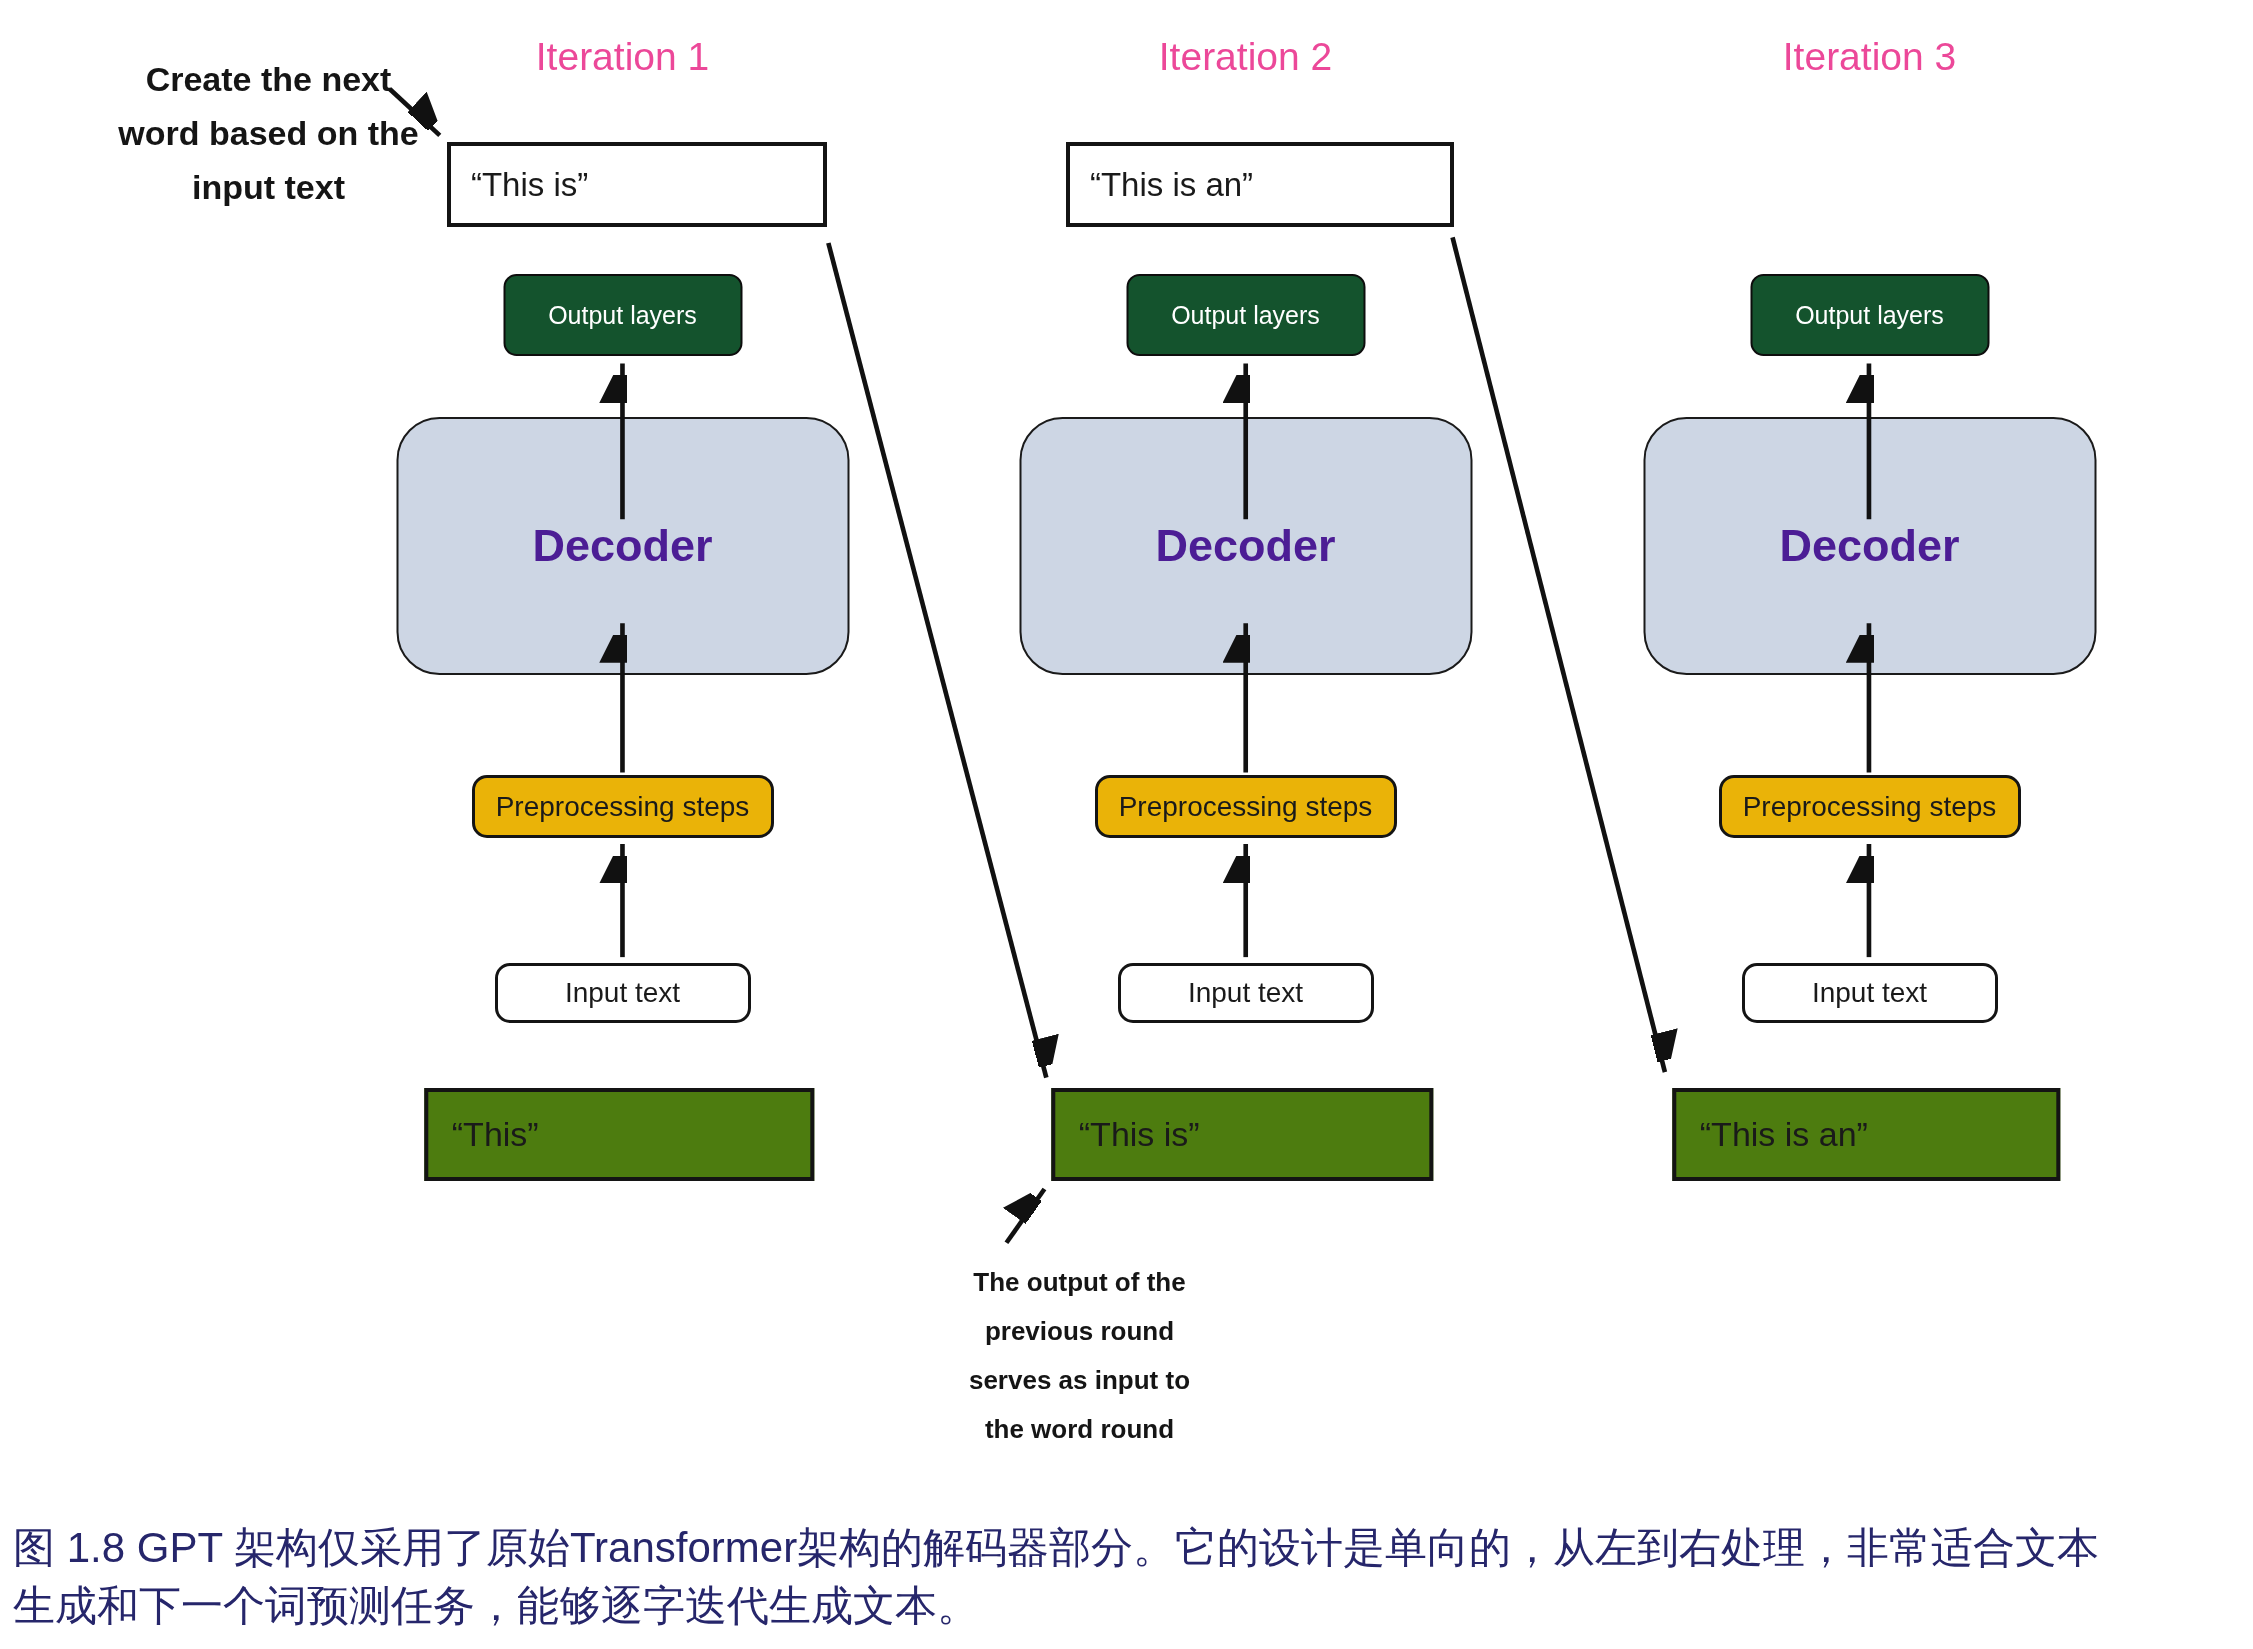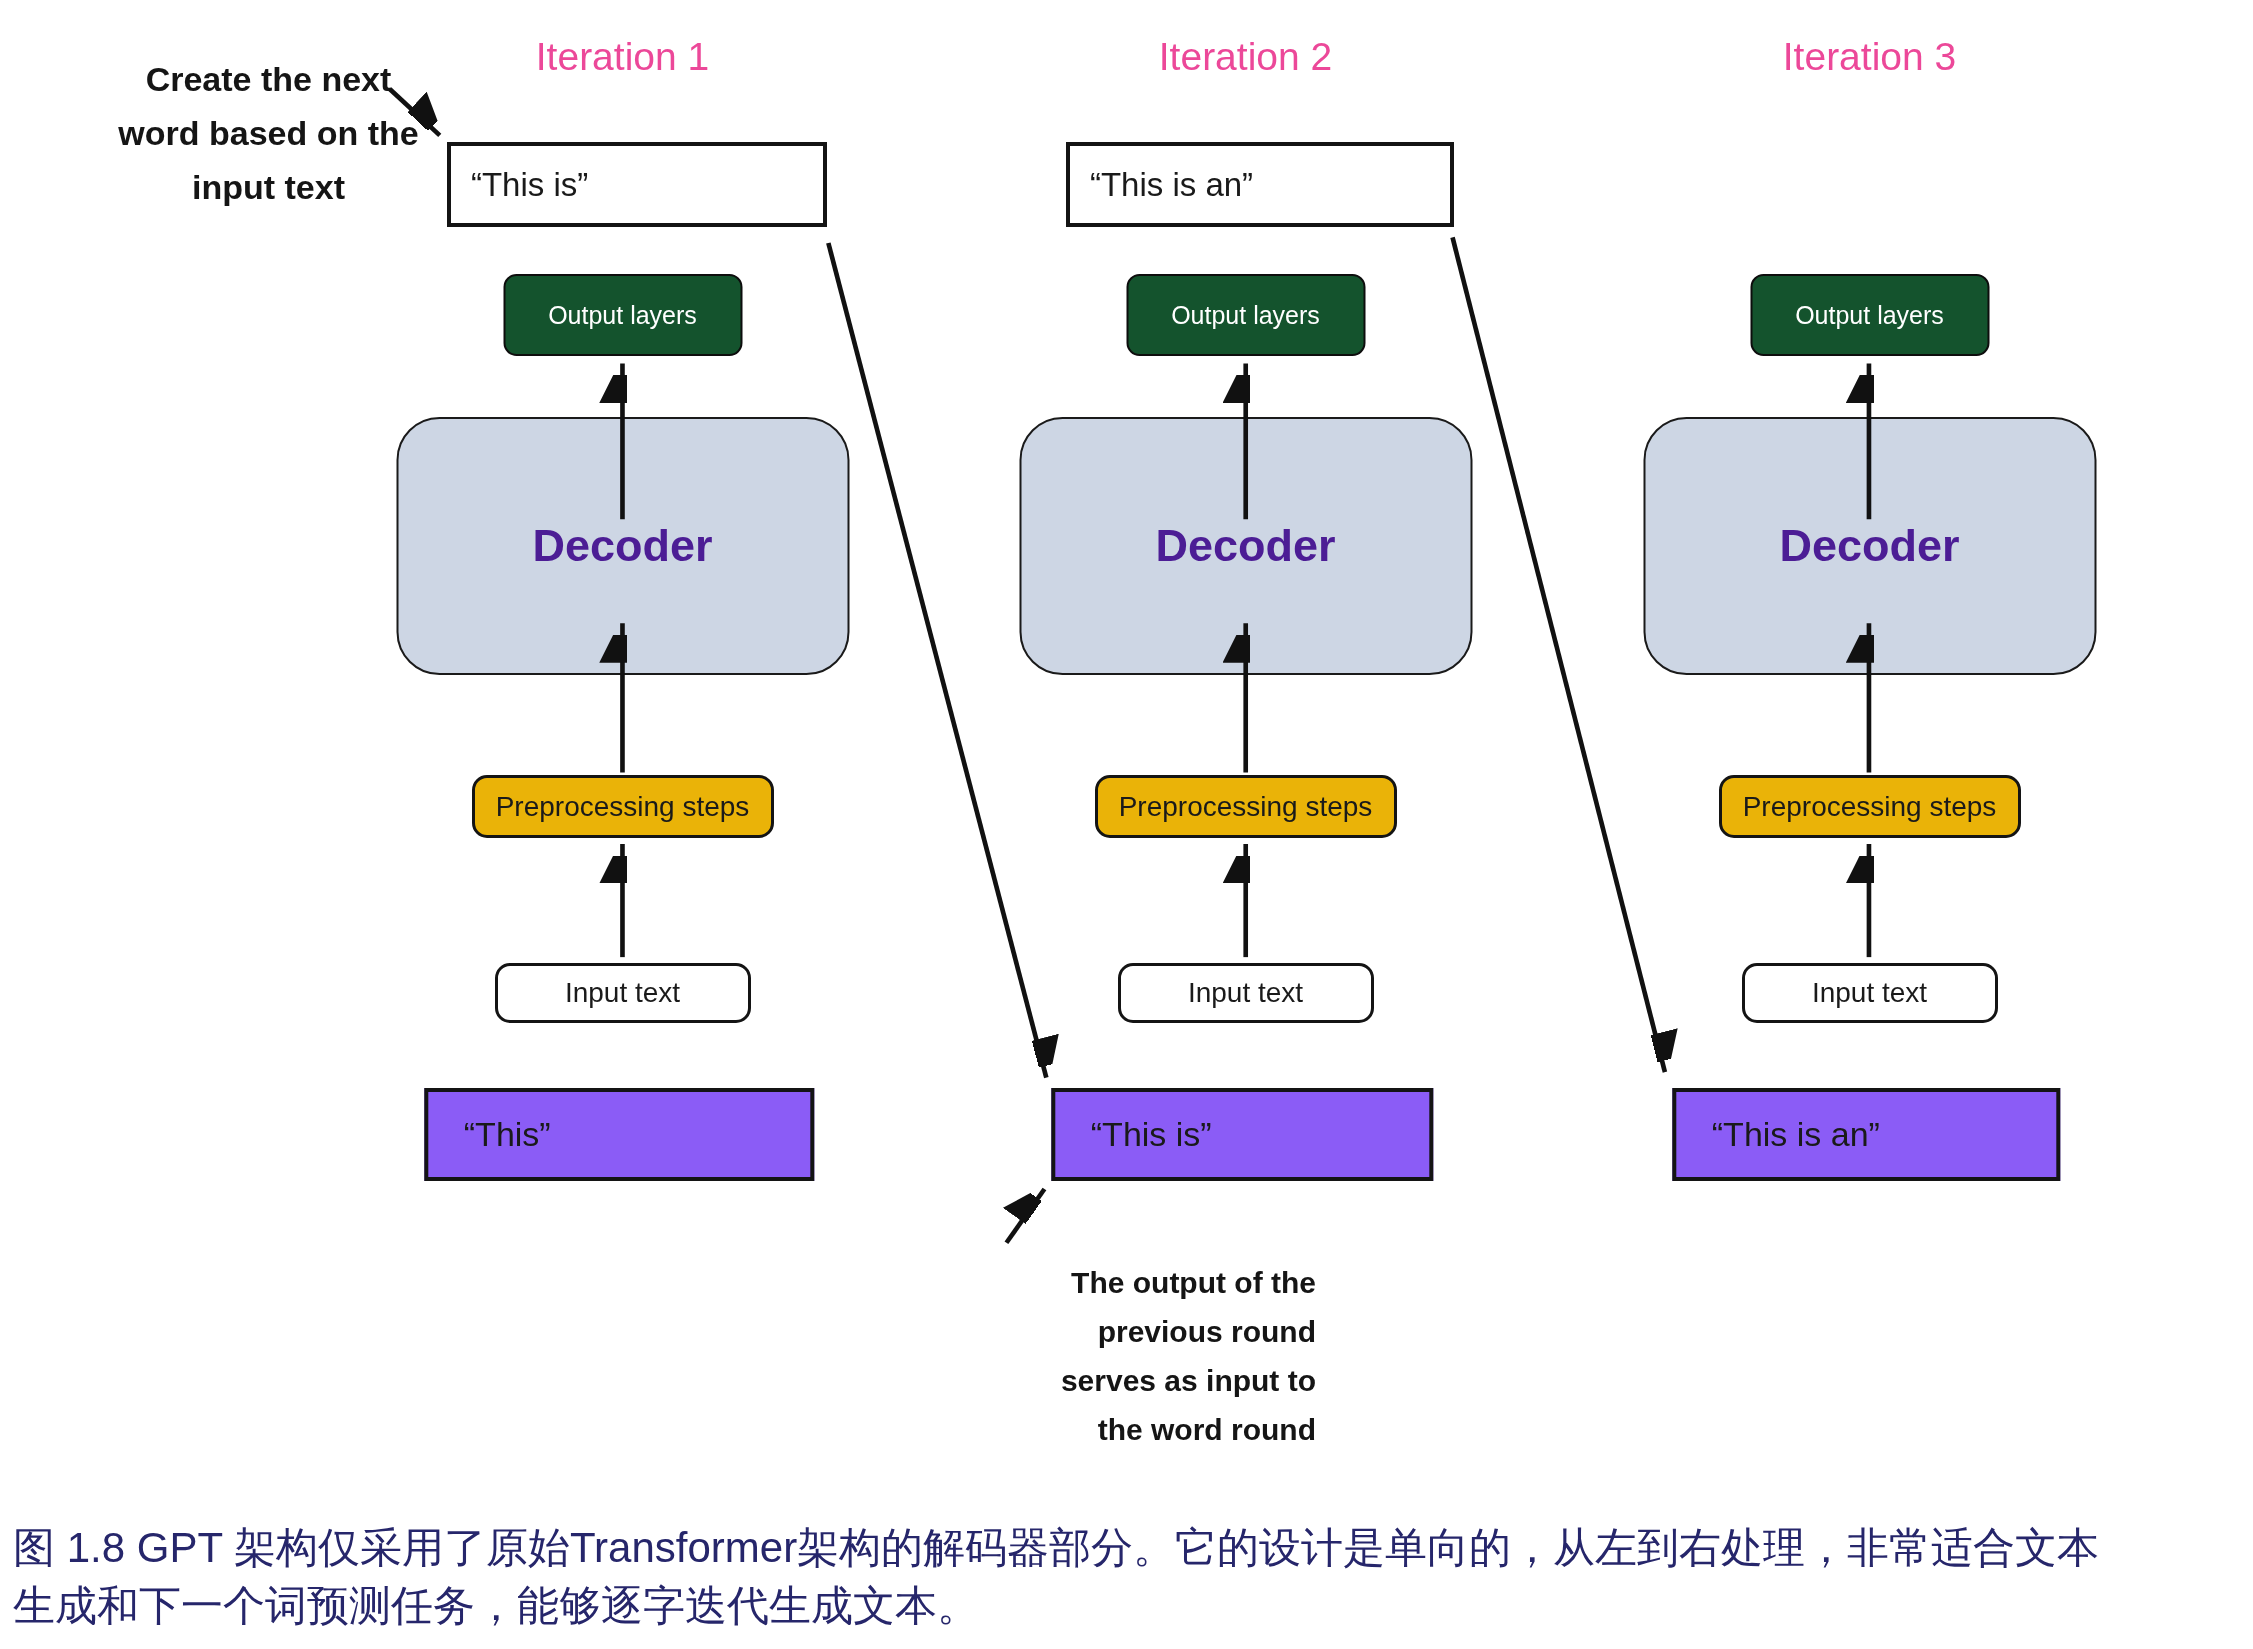--- a/index.html
+++ b/index.html
@@ -28,28 +28,28 @@
 
   .preproc{position:absolute;top:775px;left:50%;transform:translateX(-50%);
     width:302px;height:63px;background:#eab308;border:3.7px solid #141414;border-radius:15px;
     display:flex;align-items:center;justify-content:center;font-size:28px;color:#1a1a1a;box-sizing:border-box;white-space:nowrap;}
 
   .input-box{position:absolute;top:963px;left:50%;transform:translateX(-50%);
     width:256px;height:60px;background:#fff;border:3.7px solid #141414;border-radius:15px;
     display:flex;align-items:center;justify-content:center;font-size:28px;color:#1a1a1a;box-sizing:border-box;white-space:nowrap;}
 
   .prompt-box{position:absolute;top:1088px;left:50%;transform:translateX(calc(-50% - 3.7px));
-    height:93px;background:#8b5cf6;border:4.6px solid #141414;display:flex;align-items:center;
-    padding-left:36px;box-sizing:border-box;font-size:34px;color:#1a1a1a;white-space:nowrap;}
+    height:93px;background:#4d7c0f;border:4.6px solid #141414;display:flex;align-items:center;
+    padding-left:24px;box-sizing:border-box;font-size:34px;color:#1a1a1a;white-space:nowrap;}
   .col1 .prompt-box{width:390px;} .col2 .prompt-box{width:382px;} .col3 .prompt-box{width:388px;}
 
   
   .note{position:absolute;text-align:center;font-weight:bold;color:#151515;}
   .note-top{left:83px;top:52px;width:371px;font-size:34px;line-height:54px;}
-  .note-bottom{left:759px;top:1258px;width:557px;font-size:30px;line-height:49px;text-align:right;}
+  .note-bottom{left:801px;top:1258px;width:557px;font-size:26px;line-height:49px;}
 
   
   .caption{position:absolute;left:13px;top:1519px;width:2226px;
     font-size:42px;line-height:58px;color:#26266b;}
 
   svg.arrows{position:absolute;left:0;top:0;pointer-events:none;}
 </style>
 </head>
 <body>
 

